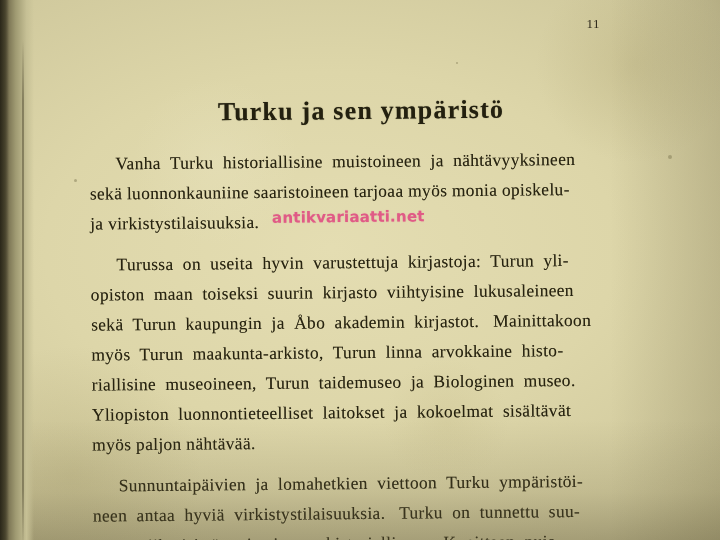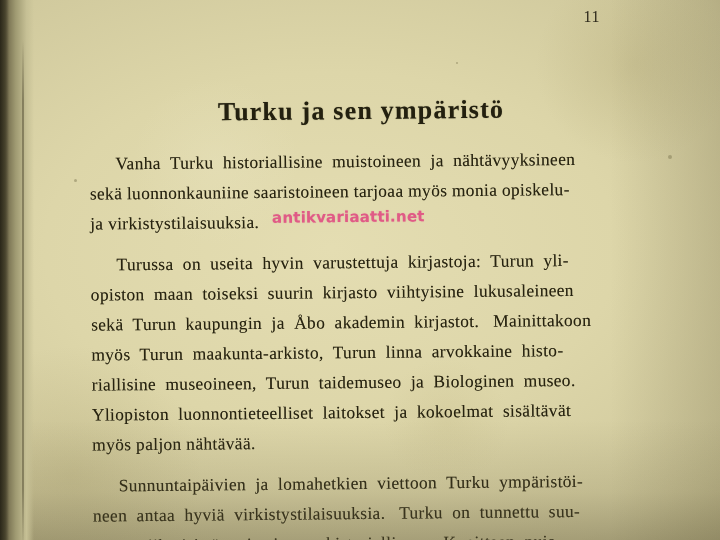--- a/index.html
+++ b/index.html
@@ -70,23 +70,23 @@
   .right-shade {
     position: absolute;
     right: 0; top: 0; bottom: 0;
     width: 110px;
     background: linear-gradient(to left, rgba(130,122,84,.30) 0%, rgba(130,122,84,0) 100%);
     pointer-events: none;
   }
 
   .page-number {
     position: absolute;
-    top: 8px;
+    top: 16px;
     right: 120px;
-    font-size: 16px;
+    font-size: 13px;
     color: #2e2a1c;
     letter-spacing: .5px;
   }
 
   .title {
     position: absolute;
     top: 96px;
     left: 0;
     width: 100%;
     text-align: center;

